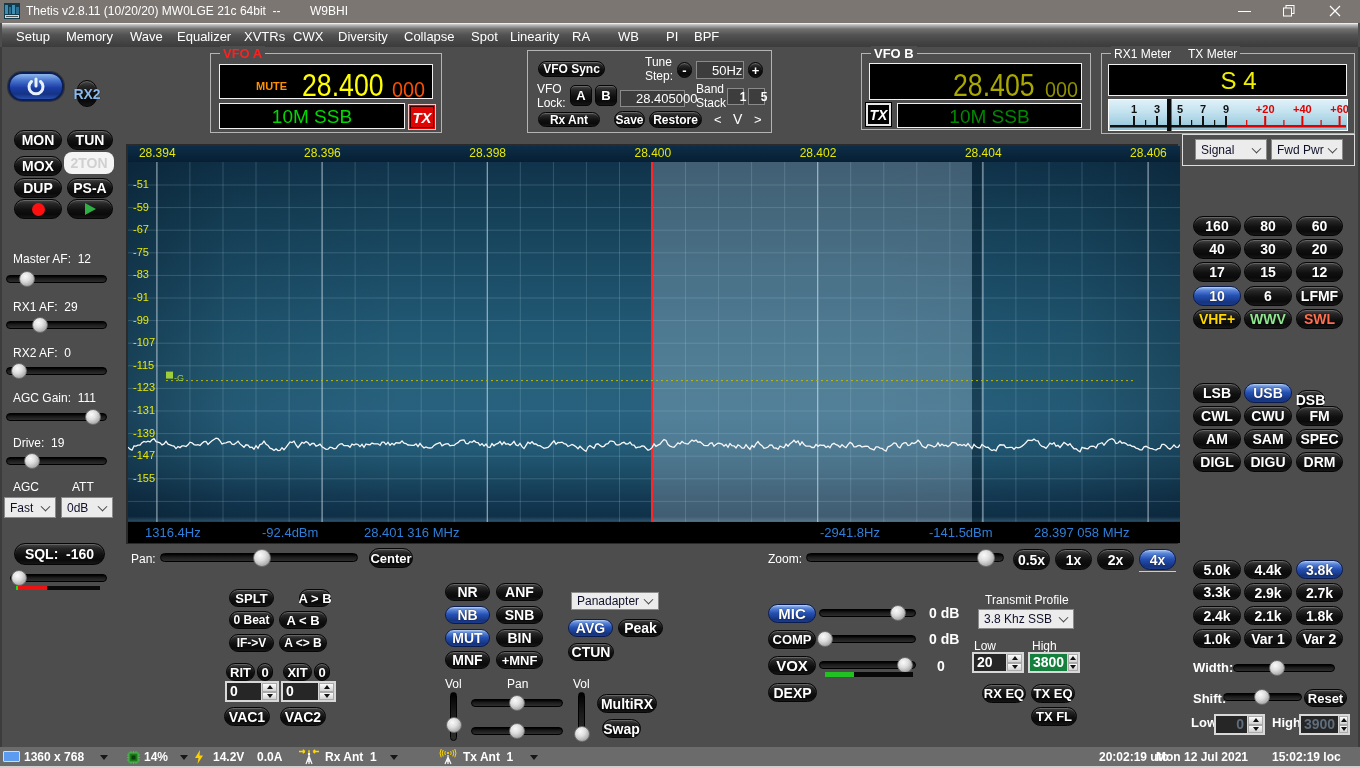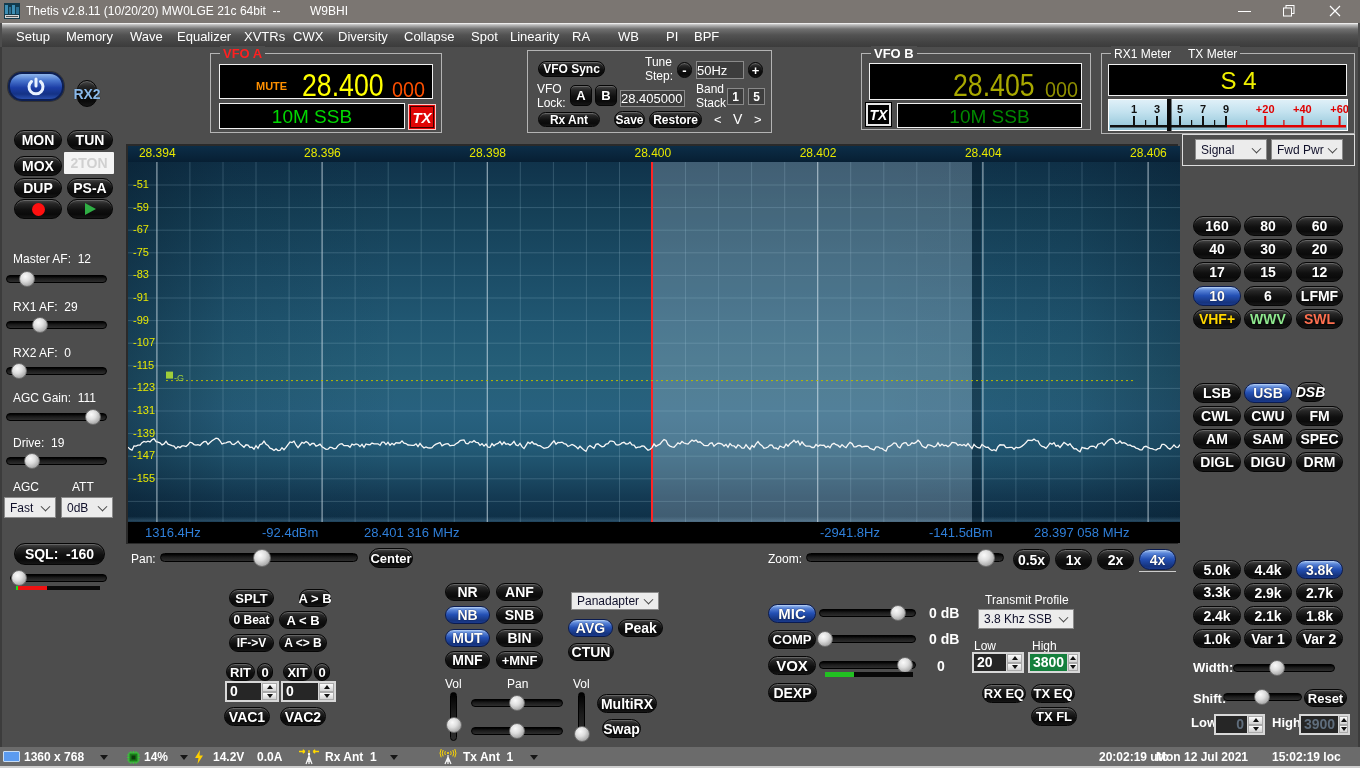--- a/index.html
+++ b/index.html
@@ -15,21 +15,21 @@
 .pb{position:absolute;display:flex;align-items:center;justify-content:center;color:#fff;font-weight:bold;
 background:linear-gradient(180deg,#484848 0%,#262626 22%,#101010 55%,#0a0a0a 80%,#161616 100%);
 border:1px solid #060606;border-radius:11px;text-shadow:0 0 1px #000;white-space:nowrap;box-shadow:inset 0 1px 0 rgba(255,255,255,0.18);}
 .pb.blue{background:linear-gradient(180deg,#a6c6f2 0%,#5a85d8 18%,#2450b4 48%,#16347e 85%,#1a3a8c 100%);border:1px solid #0a1b50;}
 .pb.sq{border-radius:5px;}
 .pwr{position:absolute;display:flex;background:linear-gradient(180deg,#8fb6ec 0%,#4a77cf 25%,#1c3ea6 55%,#143285 80%,#2a4fae 100%);
 border:2px solid #0d1f52;border-radius:14px;box-shadow:0 0 0 1px #333;}
 .grp{position:absolute;border:1px solid #b4b4b4;}
 .gl{position:absolute;font-size:13px;font-weight:bold;background:#4d4d4d;padding:0 3px;white-space:nowrap;}
 .disp{position:absolute;background:#000;border:1px solid #f0f0f0;}
-.gbox{position:absolute;background:#3d3d3d;border:1px solid #8a8a8a;color:#fff;display:flex;align-items:center;padding-left:0;}
+.gbox{position:absolute;background:#3d3d3d;border:1px solid #8a8a8a;color:#fff;display:flex;align-items:center;padding-left:15px;}
 .trk{position:absolute;background:linear-gradient(180deg,#000 0%,#1c1c1c 45%,#2e2e2e 100%);border-radius:5px;border:1px solid #000;}
 .th{position:absolute;border-radius:50%;background:radial-gradient(circle at 38% 32%,#fafafa 0%,#dedede 38%,#b0b0b0 70%,#878787 100%);border:1px solid #6e6e6e;}
 .cmb{position:absolute;background:#ececec;border:1px solid #8a8a8a;color:#10102a;display:flex;align-items:center;padding-left:5px;white-space:nowrap;}
 .chv{position:absolute;right:6px;top:50%;width:7px;height:7px;border-right:1.6px solid #444;border-bottom:1.6px solid #444;transform:translateY(-70%) rotate(45deg);}
 .spn{position:absolute;border:1px solid #d8d8d8;background:#d8d8d8;display:flex;padding:1px;}
 .spf{flex:1;color:#fff;font-weight:bold;font-size:14px;padding:0 3px;line-height:17px;}
 .spb{width:15px;display:flex;flex-direction:column;margin-left:1px;}
 .sbu,.sbd{flex:1;background:linear-gradient(180deg,#fdfdfd,#d2d2d2);border:1px solid #aaa;position:relative;}
 .au{position:absolute;left:50%;top:50%;transform:translate(-50%,-50%);width:0;height:0;border-left:3.5px solid transparent;border-right:3.5px solid transparent;border-bottom:4px solid #111;}
 .ad{position:absolute;left:50%;top:50%;transform:translate(-50%,-50%);width:0;height:0;border-left:3.5px solid transparent;border-right:3.5px solid transparent;border-top:4px solid #111;}
@@ -152,21 +152,21 @@
       <text x="194.4" y="14" font-size="11" font-weight="bold" fill="#e00000" text-anchor="middle">+40</text>
       <text x="231.6" y="14" font-size="11" font-weight="bold" fill="#e00000" text-anchor="middle">+60</text>
       <rect x="59" y="0" width="4.5" height="32" fill="#0a0a0a"></rect>
     </svg>
 <div style="position:absolute;left:1182px;top:134px;width:173px;height:32px;border:1px solid #ddd;box-sizing:border-box;"></div>
 <div class="cmb" style="left:1195px;top:139px;width:72px;height:21px;font-size:12px;">Signal<span class="chv"></span></div>
 <div class="cmb" style="left:1271px;top:139px;width:72px;height:21px;font-size:12px;">Fwd Pwr<span class="chv"></span></div>
 <div class="pb" style="left:14px;top:130px;width:48px;height:20px;font-size:14px;">MON</div>
 <div class="pb" style="left:67px;top:130px;width:46px;height:20px;font-size:14px;">TUN</div>
 <div class="pb" style="left:14px;top:156px;width:48px;height:20px;font-size:14px;">MOX</div>
-<div style="position:absolute;left:64px;top:152px;width:50px;height:22px;background:#f4f4f4;border-radius:1px;display:flex;align-items:center;justify-content:center;color:#d0d0d0;font-weight:bold;font-size:14px;">2TON</div>
+<div style="position:absolute;left:64px;top:152px;width:50px;height:22px;background:#f4f4f4;border-radius:8px;display:flex;align-items:center;justify-content:center;color:#d0d0d0;font-weight:bold;font-size:14px;">2TON</div>
 <div class="pb" style="left:14px;top:178px;width:48px;height:20px;font-size:14px;">DUP</div>
 <div class="pb" style="left:67px;top:178px;width:46px;height:20px;font-size:14px;">PS-A</div>
 <div class="pb" style="left:14px;top:199px;width:48px;height:20px;font-size:12px;">
       <span style="display:inline-block;width:13px;height:13px;border-radius:50%;background:#ff1010;"></span>
     </div>
 <div class="pb" style="left:67px;top:199px;width:46px;height:20px;font-size:12px;">
       <svg width="14" height="14" viewBox="0 0 14 14">
         <path d="M2 1 L13 7 L2 13 Z" fill="#2fae44"></path>
       </svg>
     </div>
@@ -408,21 +408,21 @@
 <div class="pb" style="left:1244px;top:262.4px;width:48px;height:20px;font-size:14px;">15</div>
 <div class="pb" style="left:1296px;top:262.4px;width:47px;height:20px;font-size:14px;">12</div>
 <div class="pb blue" style="left:1193px;top:285.6px;width:48px;height:20px;font-size:14px;">10</div>
 <div class="pb" style="left:1244px;top:285.6px;width:48px;height:20px;font-size:14px;">6</div>
 <div class="pb" style="left:1296px;top:285.6px;width:47px;height:20px;font-size:14px;">LFMF</div>
 <div class="pb" style="left:1193px;top:308.8px;width:48px;height:20px;font-size:14px;color:#ffd700;">VHF+</div>
 <div class="pb" style="left:1244px;top:308.8px;width:48px;height:20px;font-size:14px;color:#8fe88f;">WWV</div>
 <div class="pb" style="left:1296px;top:308.8px;width:47px;height:20px;font-size:14px;color:#ff7050;">SWL</div>
 <div class="pb" style="left:1193px;top:383px;width:48px;height:20px;font-size:14px;">LSB</div>
 <div class="pb blue" style="left:1244px;top:383px;width:48px;height:20px;font-size:14px;">USB</div>
-<div class="pb" style="left:1296px;top:382px;width:29px;height:20px;font-size:14px;font-style:italic;">DSB</div>
+<div class="pb" style="left:1296px;top:390px;width:29px;height:20px;font-size:14px;">DSB</div>
 <div class="pb" style="left:1193px;top:406px;width:48px;height:20px;font-size:14px;">CWL</div>
 <div class="pb" style="left:1244px;top:406px;width:48px;height:20px;font-size:14px;">CWU</div>
 <div class="pb" style="left:1296px;top:406px;width:47px;height:20px;font-size:14px;">FM</div>
 <div class="pb" style="left:1193px;top:429px;width:48px;height:20px;font-size:14px;">AM</div>
 <div class="pb" style="left:1244px;top:429px;width:48px;height:20px;font-size:14px;">SAM</div>
 <div class="pb" style="left:1296px;top:429px;width:47px;height:20px;font-size:14px;">SPEC</div>
 <div class="pb" style="left:1193px;top:452px;width:48px;height:20px;font-size:14px;">DIGL</div>
 <div class="pb" style="left:1244px;top:452px;width:48px;height:20px;font-size:14px;">DIGU</div>
 <div class="pb" style="left:1296px;top:452px;width:47px;height:20px;font-size:14px;">DRM</div>
 <div class="pb" style="left:1193px;top:560px;width:48px;height:19px;font-size:14px;">5.0k</div>

